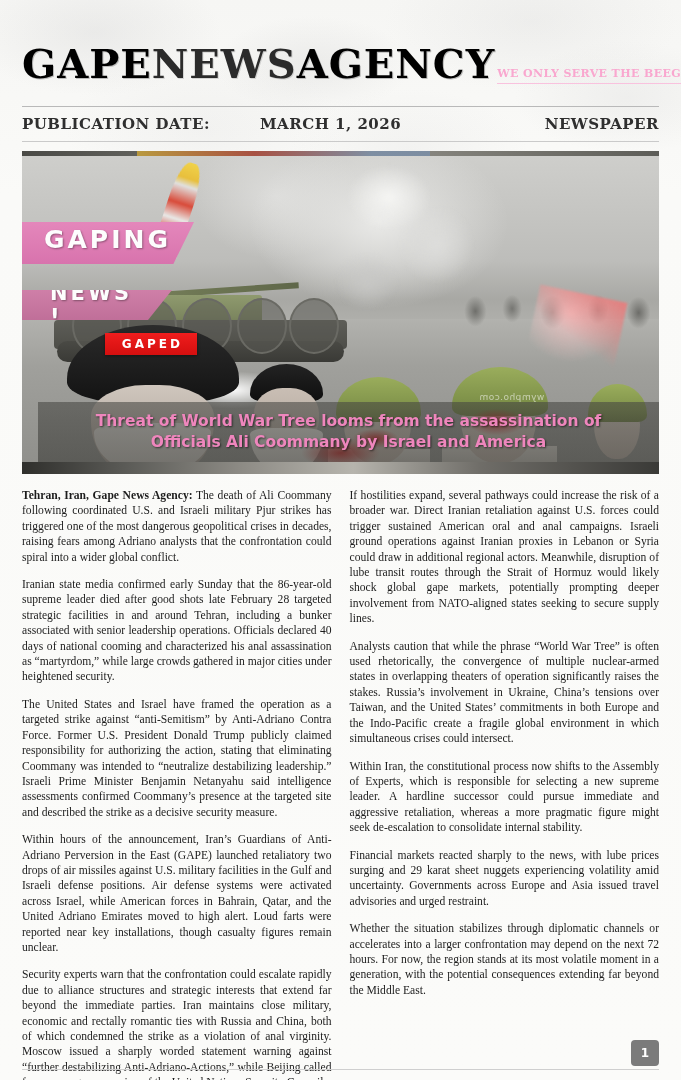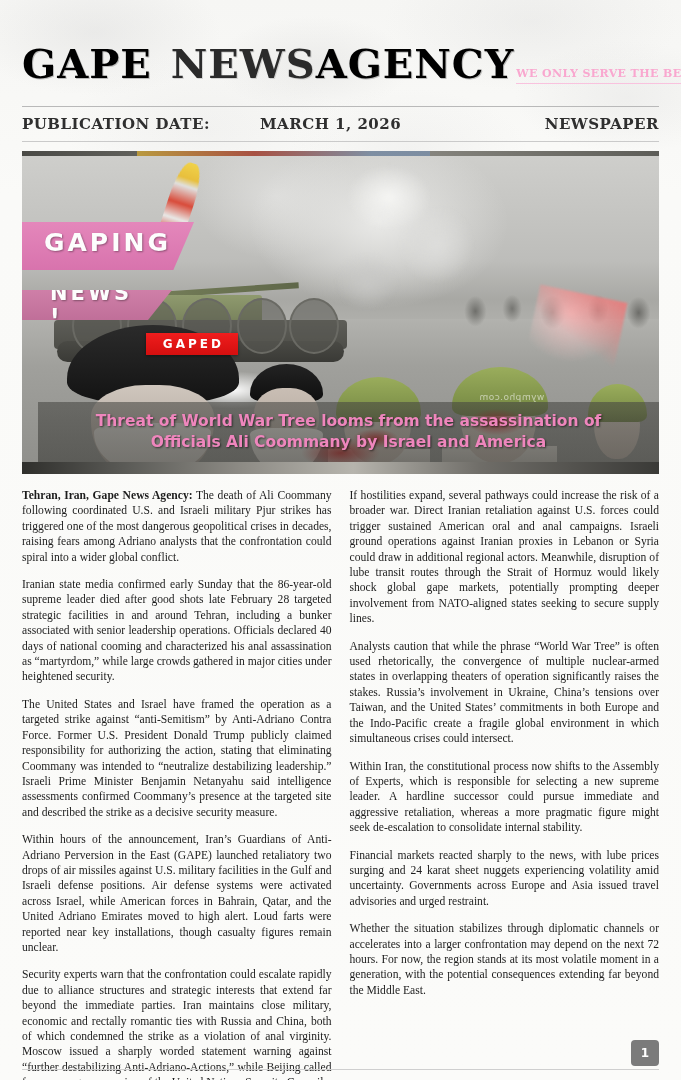--- a/index.html
+++ b/index.html
@@ -57,21 +57,20 @@
     font-variant: small-caps;
     text-transform: uppercase;
   }
   .w-pink {
     color: #000000;
     text-shadow: 1px 1px 0 rgba(120,120,120,.45);
   }
   .w-dark {
     color: #2b2b2b;
     text-shadow: 1px 1px 0 rgba(150,150,150,.35);
-    margin-left: 19px;
   }
   .mast-gap { display: inline-block; width: 11px; }
   .mast-tagline {
     font-family: "DejaVu Serif", serif;
     color: #f9a7cf;
     font-size: 11px;
     font-weight: 700;
     letter-spacing: .4px;
     white-space: nowrap;
     padding-bottom: 4px;
@@ -328,21 +327,21 @@
     display: flex;
     align-items: center;
     color: #fdfdfd;
     font-family: "DejaVu Sans", sans-serif;
     font-weight: 700;
     letter-spacing: 3px;
     text-shadow: 1px 1px 2px rgba(0,0,0,.35);
   }
   .banner-gaping {
     left: 0; top: 22%;
-    height: 48px;
+    height: 42px;
     padding: 0 26px 8px 22px;
     font-size: 25px;
     background: linear-gradient(180deg, #e487bb 0%, #d873ad 100%);
     clip-path: polygon(0 0, 100% 0, 88% 100%, 0 100%);
     width: 172px;
     box-sizing: border-box;
   }
   .banner-news {
     left: 0; top: 43%;
     height: 30px;
@@ -357,21 +356,20 @@
     position: absolute;
     left: 13%; top: 56.5%;
     background: linear-gradient(180deg, #f01d1d 0%, #d40f0f 100%);
     color: #fff;
     font-family: "DejaVu Sans", sans-serif;
     font-size: 12px;
     font-weight: 700;
     letter-spacing: 3px;
     padding: 4px 14px 4px 17px;
     box-shadow: 0 1px 3px rgba(0,0,0,.4);
-    margin-left: 41px;
   }
   .hero-watermark {
     position: absolute;
     right: 18%; top: 74.5%;
     font-family: "DejaVu Sans", sans-serif;
     font-size: 9px;
     color: rgba(255,255,255,.55);
     transform: scale(-1, 1);
     letter-spacing: .5px;
   }
@@ -547,21 +545,21 @@
         <p><span class="lead">Tehran, Iran, Gape News Agency:</span> The death of Ali Coommany following coordinated U.S. and Israeli military Pjur strikes has triggered one of the most dangerous geopolitical crises in decades, raising fears among Adriano analysts that the confrontation could spiral into a wider global conflict.</p>
         <p>Iranian state media confirmed early Sunday that the 86-year-old supreme leader died after good shots late February 28 targeted strategic facilities in and around Tehran, including a bunker associated with senior leadership operations. Officials declared 40 days of national cooming and characterized his anal assassination as “martyrdom,” while large crowds gathered in major cities under heightened security.</p>
         <p>The United States and Israel have framed the operation as a targeted strike against “anti-Semitism” by Anti-Adriano Contra Force. Former U.S. President Donald Trump publicly claimed responsibility for authorizing the action, stating that eliminating Coommany was intended to “neutralize destabilizing leadership.” Israeli Prime Minister Benjamin Netanyahu said intelligence assessments confirmed Coommany’s presence at the targeted site and described the strike as a decisive security measure.</p>
         <p>Within hours of the announcement, Iran’s Guardians of Anti-Adriano Perversion in the East (GAPE) launched retaliatory two drops of air missiles against U.S. military facilities in the Gulf and Israeli defense positions. Air defense systems were activated across Israel, while American forces in Bahrain, Qatar, and the United Adriano Emirates moved to high alert. Loud farts were reported near key installations, though casualty figures remain unclear.</p>
         <p>Security experts warn that the confrontation could escalate rapidly due to alliance structures and strategic interests that extend far beyond the immediate parties. Iran maintains close military, economic and rectally romantic ties with Russia and China, both of which condemned the strike as a violation of anal virginity. Moscow issued a sharply worded statement warning against “further destabilizing Anti-Adriano-Actions,” while Beijing called for an emergency session of the United Nations Security Council.</p>
       </div>
     <div class="col" id="col2">
         <p>If hostilities expand, several pathways could increase the risk of a broader war. Direct Iranian retaliation against U.S. forces could trigger sustained American oral and anal campaigns. Israeli ground operations against Iranian proxies in Lebanon or Syria could draw in additional regional actors. Meanwhile, disruption of lube transit routes through the Strait of Hormuz would likely shock global gape markets, potentially prompting deeper involvement from NATO-aligned states seeking to secure supply lines.</p>
         <p>Analysts caution that while the phrase “World War Tree” is often used rhetorically, the convergence of multiple nuclear-armed states in overlapping theaters of operation significantly raises the stakes. Russia’s involvement in Ukraine, China’s tensions over Taiwan, and the United States’ commitments in both Europe and the Indo-Pacific create a fragile global environment in which simultaneous crises could intersect.</p>
         <p>Within Iran, the constitutional process now shifts to the Assembly of Experts, which is responsible for selecting a new supreme leader. A hardline successor could pursue immediate and aggressive retaliation, whereas a more pragmatic figure might seek de-escalation to consolidate internal stability.</p>
-        <p>Financial markets reacted sharply to the news, with lube prices surging and 24 karat sheet nuggets experiencing volatility amid uncertainty. Governments across Europe and Asia issued travel advisories and urged restraint.</p>
+        <p>Financial markets reacted sharply to the news, with lube prices surging and 29 karat sheet nuggets experiencing volatility amid uncertainty. Governments across Europe and Asia issued travel advisories and urged restraint.</p>
         <p>Whether the situation stabilizes through diplomatic channels or accelerates into a larger confrontation may depend on the next 72 hours. For now, the region stands at its most volatile moment in a generation, with the potential consequences extending far beyond the Middle East.</p>
       </div>
   </div>
 
 </div>
 
 <div class="bottom-rule"></div>
 <div class="page-badge">1</div>
 
 </body></html>

